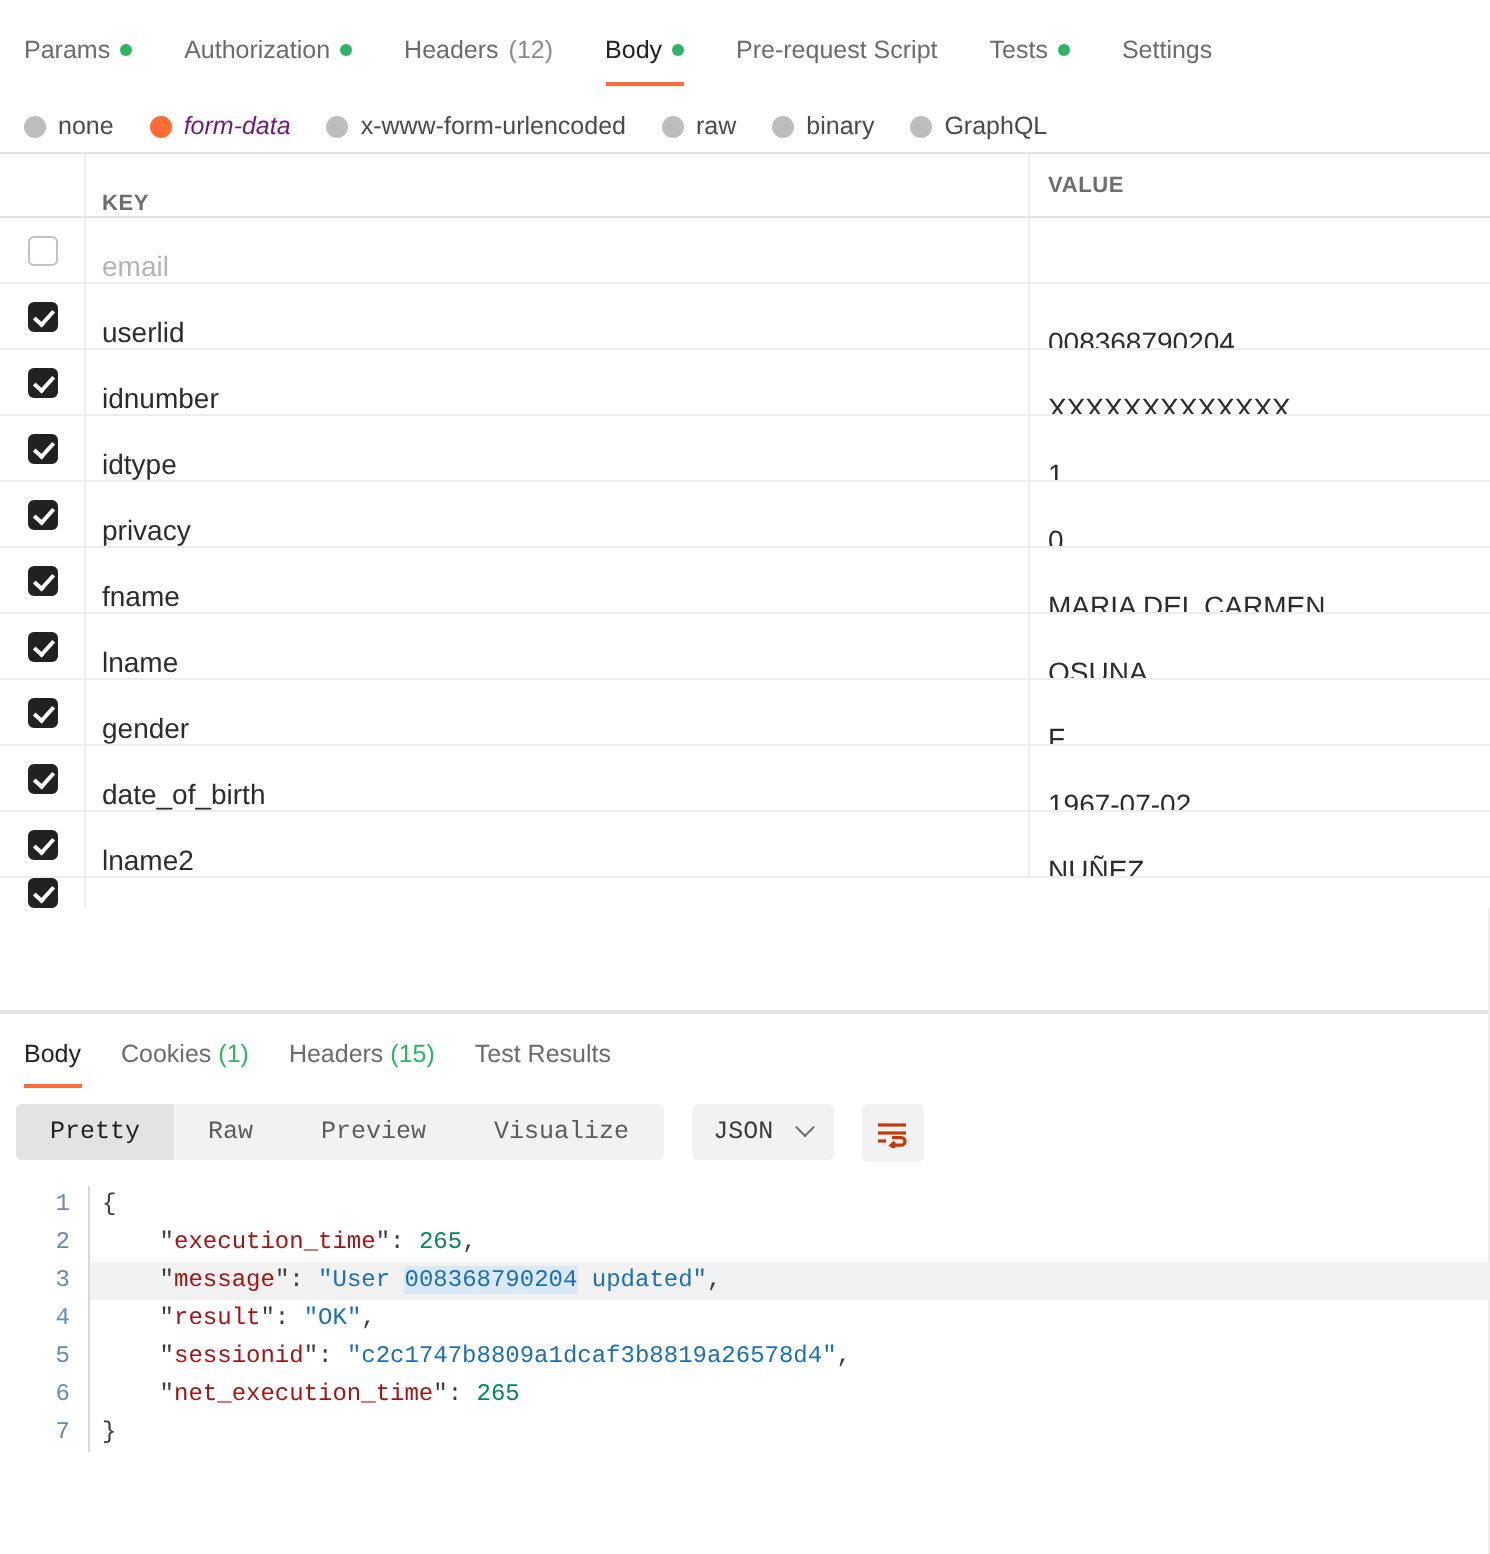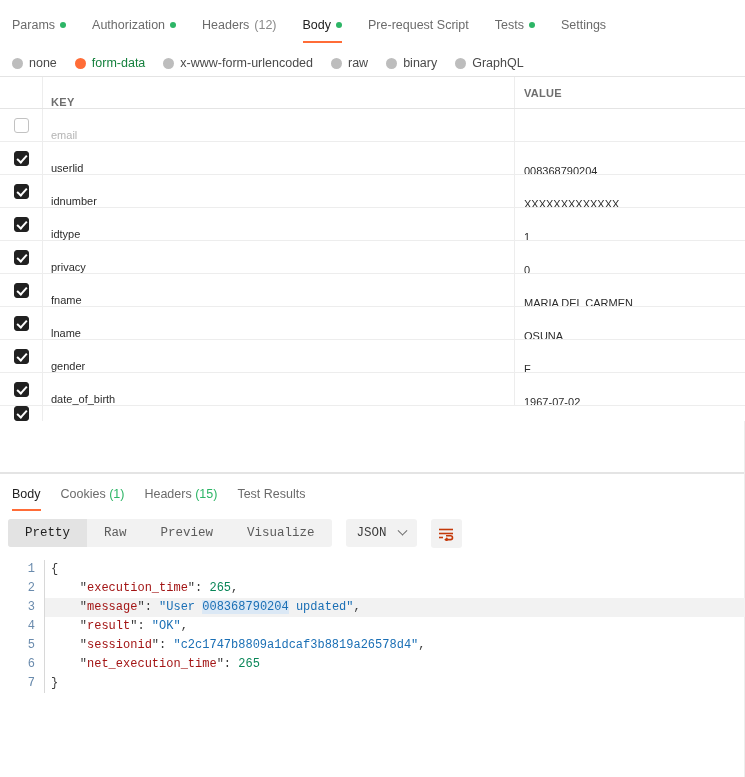--- a/index.html
+++ b/index.html
@@ -65,21 +65,21 @@
     cursor: pointer;
     white-space: nowrap;
   }
   .radio-dot {
     width: 11px; height: 11px;
     border-radius: 50%;
     background: #bdbdbd;
     flex: none;
   }
   .radio-opt.selected .radio-dot { background: #ff6c37; }
-  .radio-opt.selected { color: #15803d; }
+  .radio-opt.selected { color: #701a75; font-style: italic; }
 
   
   .kv-table {
     border-top: 1px solid #e4e4e4;
     border-bottom: 1px solid #e4e4e4;
   }
   .kv-row {
     display: flex;
     align-items: center;
     border-bottom: 1px solid #ededed;
@@ -116,21 +116,21 @@
     align-items: center;
     overflow: hidden;
   }
   .col-head {
     font-size: 11px;
     font-weight: bold;
     color: #6e6e6e;
     letter-spacing: 0.3px;
   }
   .kv-text {
-    font-size: 11px;
+    font-size: 14px;
     color: #2c2c2c;
     white-space: nowrap;
     margin-top: 26px;
   }
   .kv-text.placeholder { color: #b4b4b4; }
 
   .checkbox {
     width: 15px; height: 15px;
     border-radius: 3px;
     border: 1px solid #c2c2c2;
@@ -435,20 +435,31 @@
         </div>
         <div class="cell-val">
           <span class="kv-text">1967-07-02</span>
         </div>
       </div>
       <div class="kv-row">
         <div class="cell-check">
           <div class="checkbox checked"></div>
         </div>
         <div class="cell-key">
+          <span class="kv-text">lname2</span>
+        </div>
+        <div class="cell-val">
+          <span class="kv-text">NUÑEZ</span>
+        </div>
+      </div>
+      <div class="kv-row">
+        <div class="cell-check">
+          <div class="checkbox checked"></div>
+        </div>
+        <div class="cell-key">
           <span class="kv-text">language</span>
         </div>
         <div class="cell-val">
           <span class="kv-text">es</span>
         </div>
       </div>
     </div>
 
   <div class="kv-row">
     <div class="cell-check"></div>

